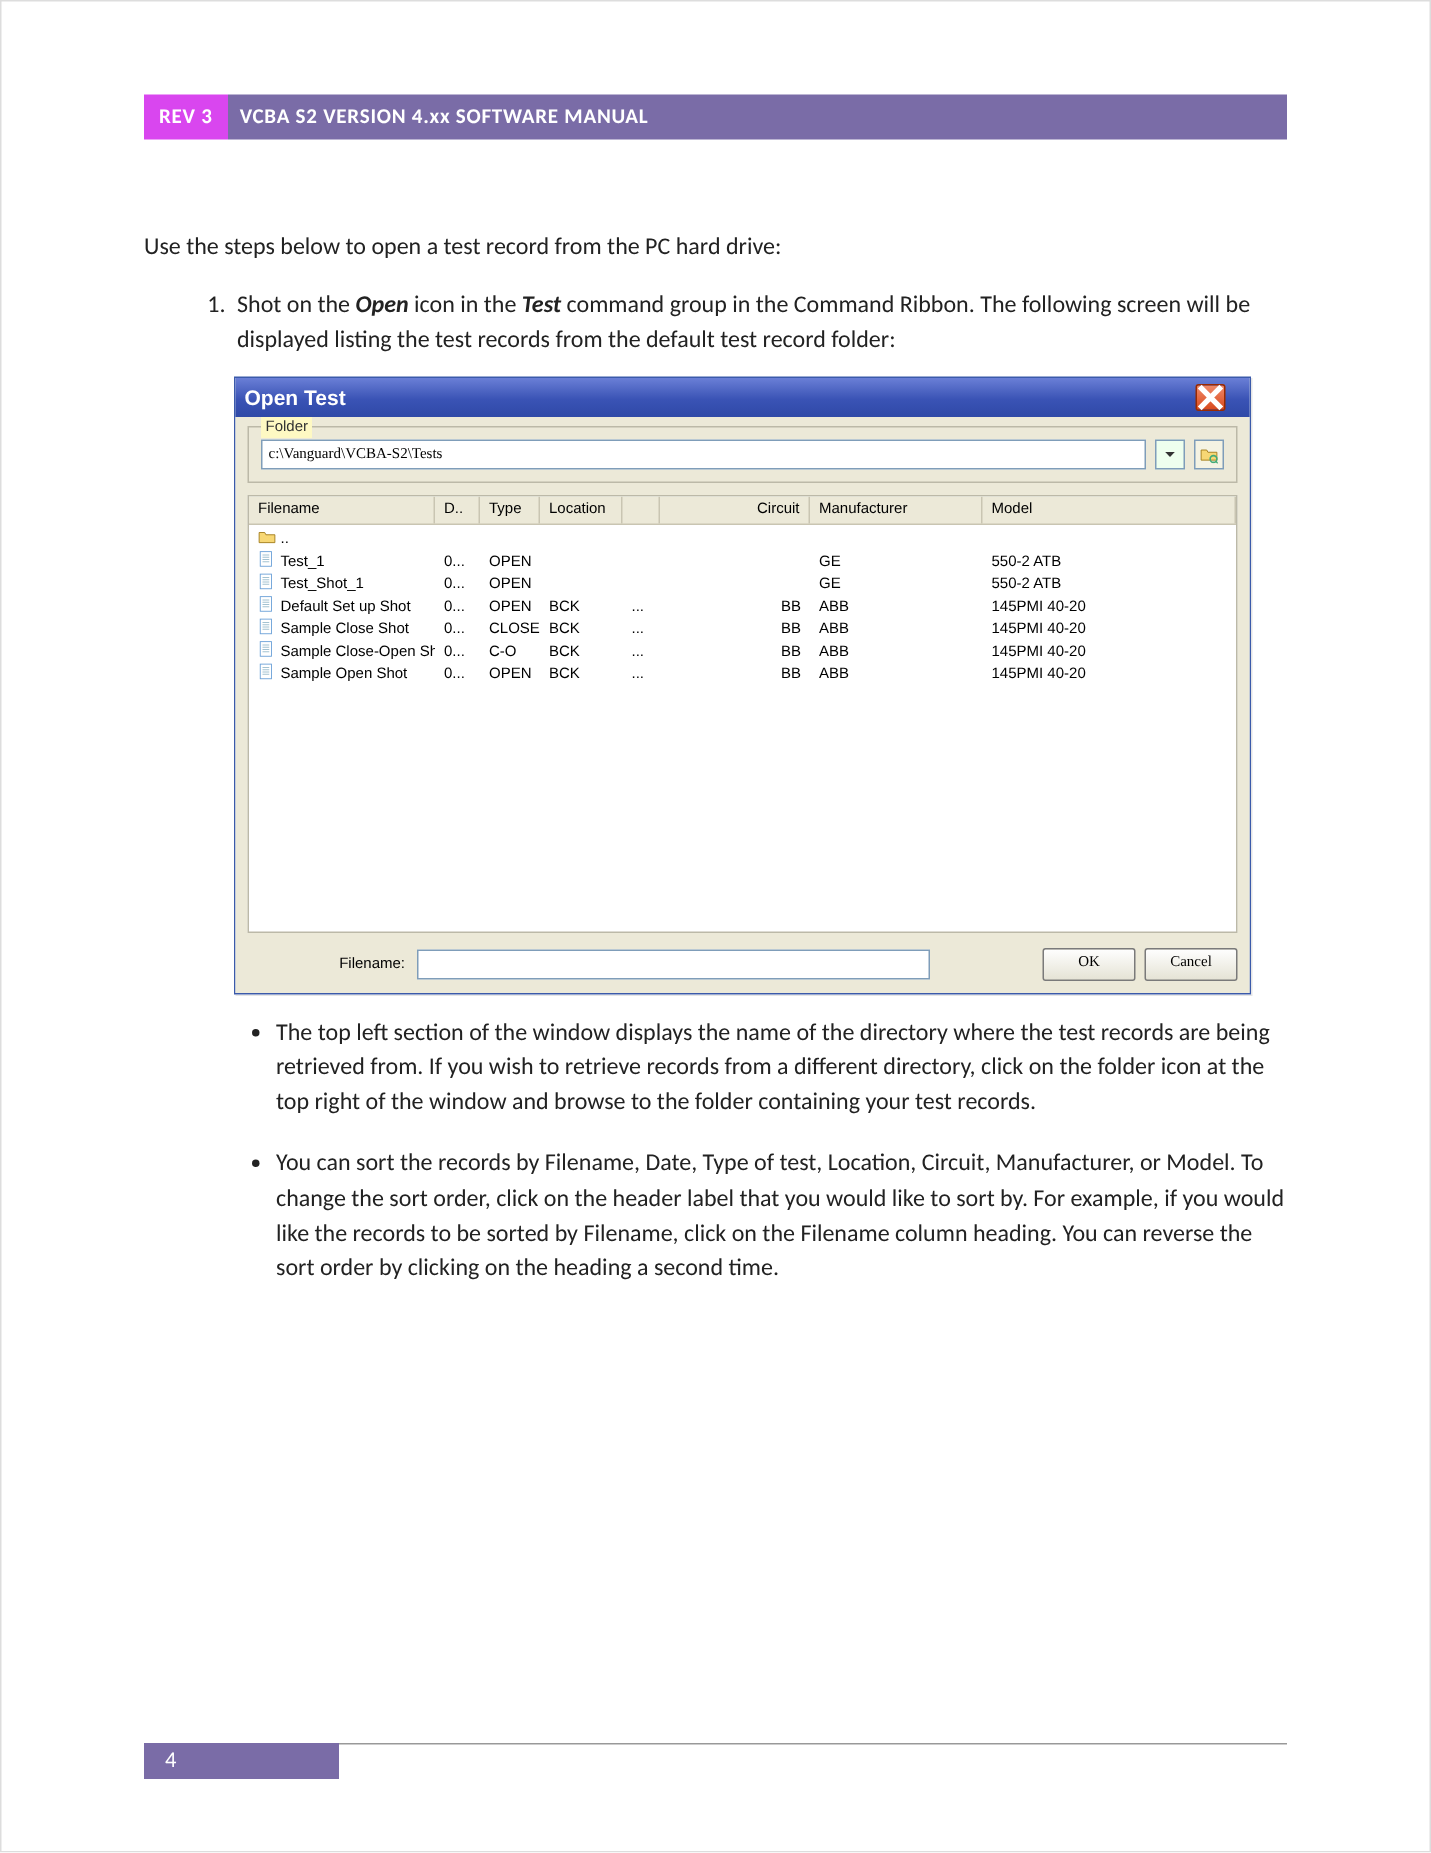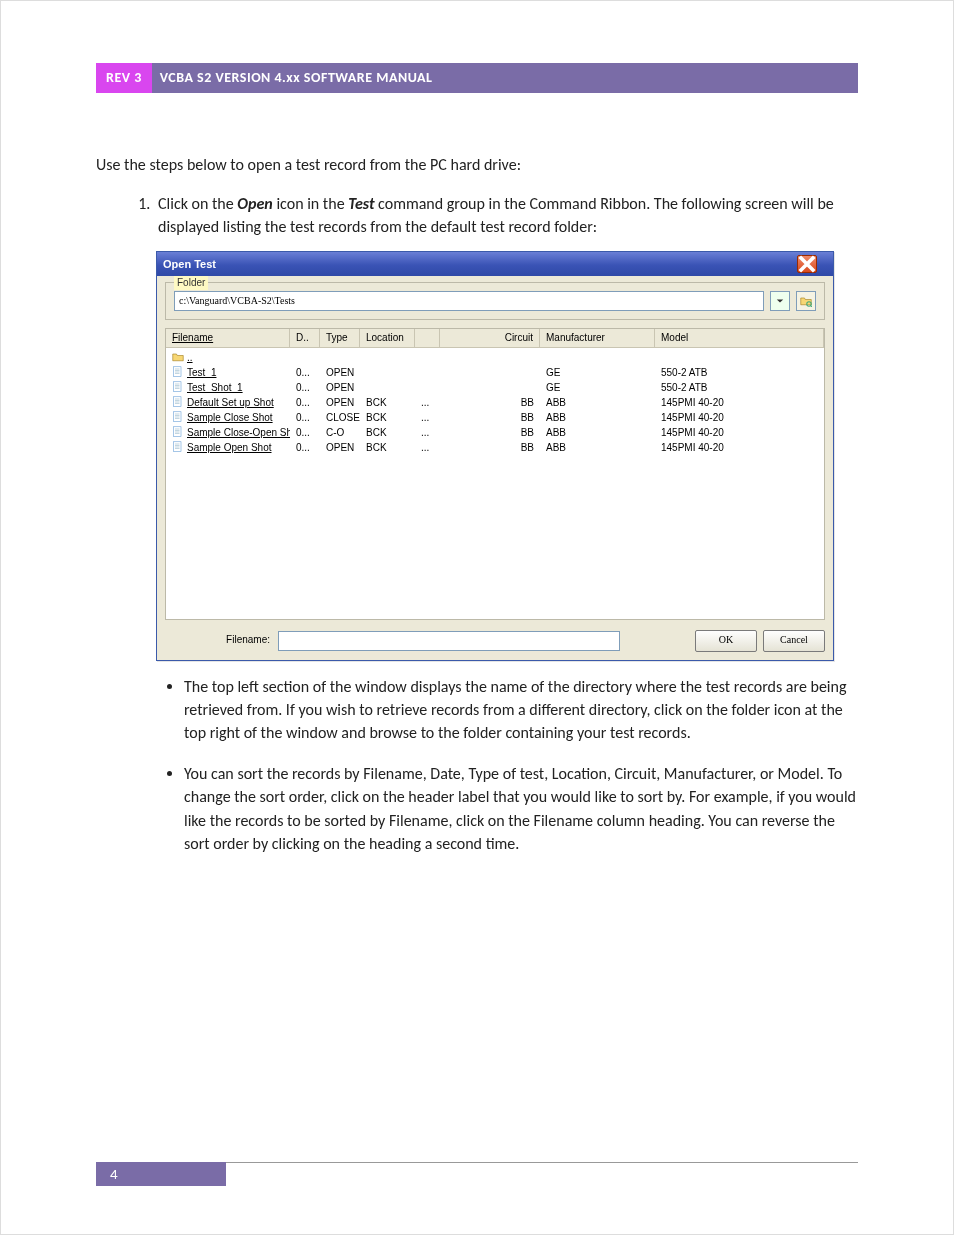--- a/index.html
+++ b/index.html
@@ -58,24 +58,24 @@
     border: 1px solid #3b5aaa;
     font-family: Tahoma, Arial, sans-serif;
     font-size: 10px;
     color: #000;
     box-shadow: 1px 1px 0 rgba(0,0,0,0.1);
   }
   .dlg-titlebar {
     background: linear-gradient(to bottom, #6a7fd6 0%, #3a53b5 55%, #2f49a7 100%);
     color: #fff;
     font-weight: bold;
-    font-size: 11px;
+    font-size: 14px;
     padding: 3px 16px 3px 6px;
     display: flex;
-    align-items: flex-end;
+    align-items: center;
   }
   .dlg-titlebar .spacer { flex: 1; }
   .close-btn {
     width: 18px; height: 16px;
     background: linear-gradient(#f08a6a,#d84a1e);
     border: 1px solid #9a2a00;
     border-radius: 2px;
     color: #fff;
     display: flex; align-items: center; justify-content: center;
     font-size: 11px; font-weight: bold; line-height: 1;
@@ -134,21 +134,21 @@
     font-size: 10px;
   }
   .list-header > div {
     border-right: 1px solid #c9c5b2;
     padding: 2px 6px;
     white-space: nowrap;
     overflow: hidden;
     text-overflow: ellipsis;
     box-sizing: border-box;
   }
-  .col-filename { width: 124px; text-decoration: underline; }
+  .col-filename { width: 124px; }
   .col-date { width: 30px; }
   .col-type { width: 40px; }
   .col-location { width: 55px; }
   .col-location2 { width: 25px; }
   .col-circuit { width: 100px; text-align: right; }
   .col-mfr { width: 115px; }
   .col-model { width: 120px; flex:1; border-right:none; }
   .list-body { flex: 1; padding: 2px 0; }
   .list-row {
     display: flex;
@@ -229,21 +229,21 @@
   <div class="header-bar">
     <div class="rev-box">REV 3</div>
     <div class="title-box">VCBA S2 VERSION 4.xx SOFTWARE MANUAL</div>
   </div>
 
   <div class="body-text">
     <p class="intro">Use the steps below to open a test record from the PC hard drive:</p>
 
     <ol class="num-list">
       <li>
-        <span>Click on the </span><strong><em>Open</em></strong><span> icon in the </span><strong><em>Test</em></strong><span> command group in the Command Ribbon. The following screen will be displayed listing the test records from the default test record folder:</span>
+        <span>Shot on the </span><strong><em>Open</em></strong><span> icon in the </span><strong><em>Test</em></strong><span> command group in the Command Ribbon. The following screen will be displayed listing the test records from the default test record folder:</span>
       </li>
     </ol>
 
     <div class="dialog">
       <div class="dlg-titlebar">
         <span>Open Test</span>
         <span class="spacer"></span>
         <span class="close-btn">
           <svg viewBox="0 0 10 10">
               <path d="M1 1 L9 9 M9 1 L1 9" stroke="#fff" stroke-width="2" fill="none"></path>

